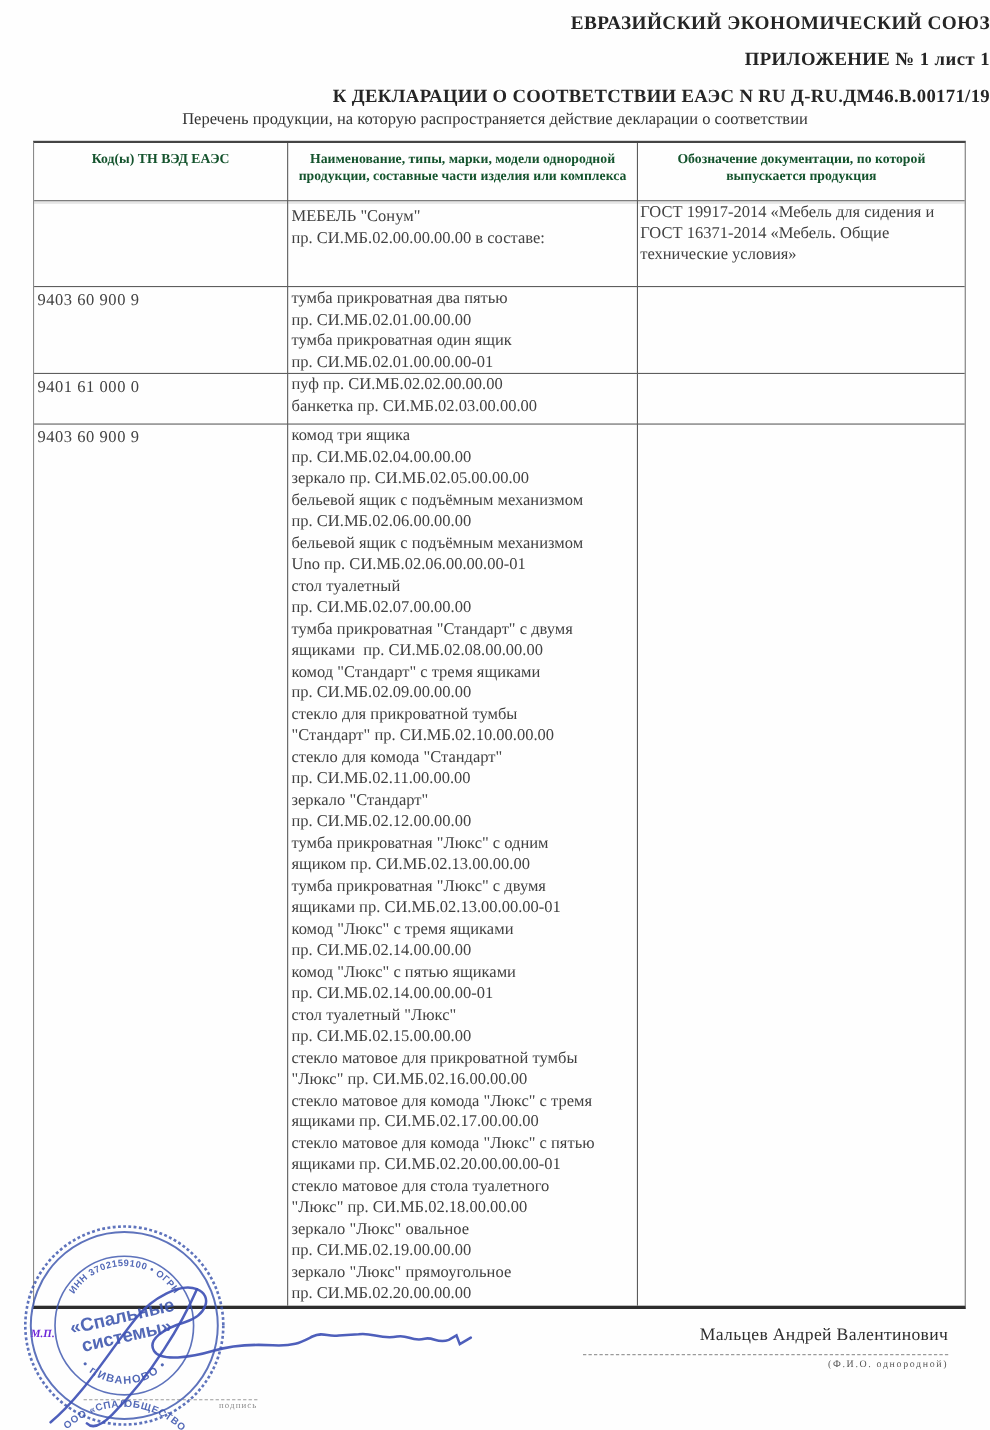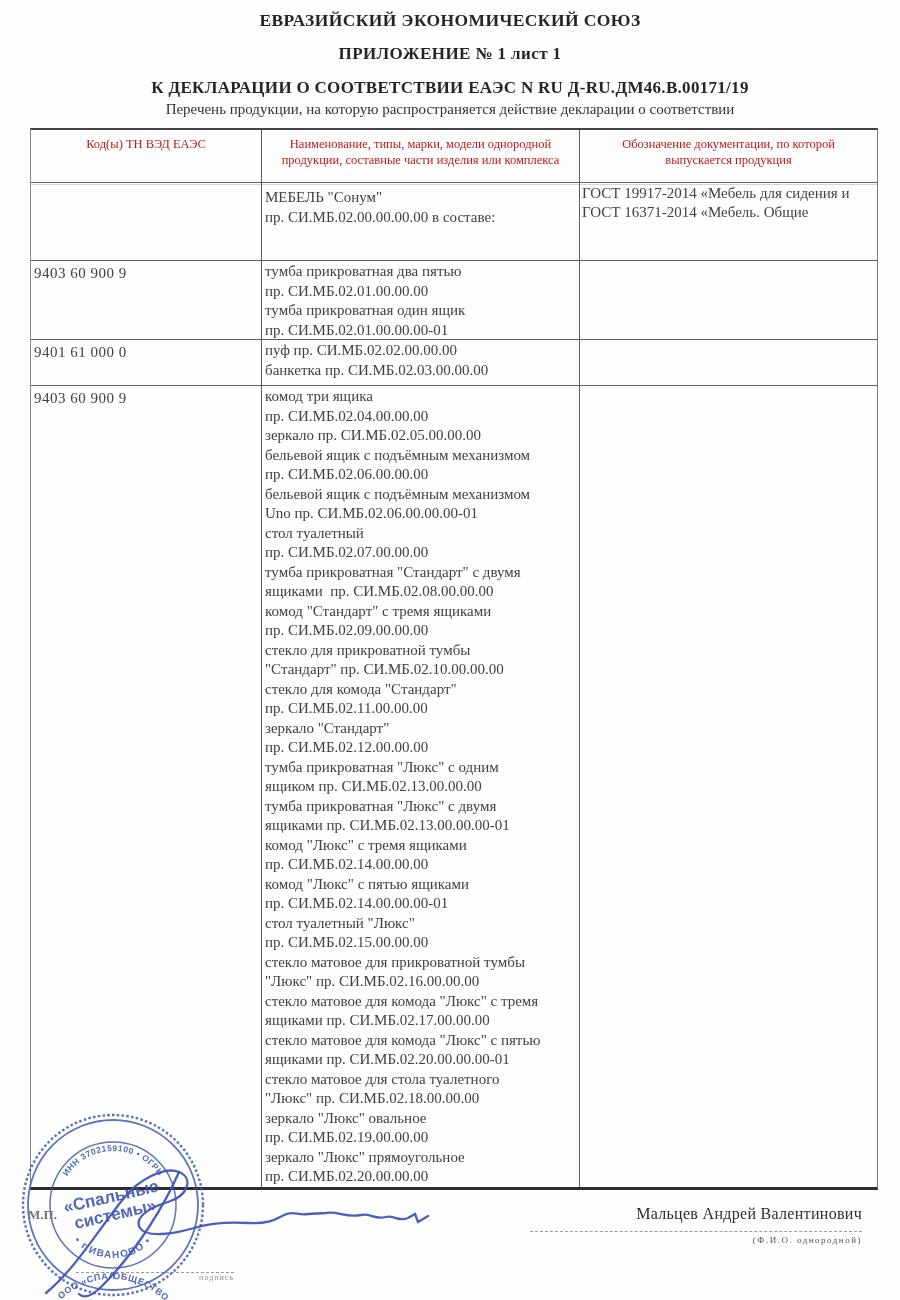--- a/index.html
+++ b/index.html
@@ -7,52 +7,52 @@
     --sig-blue:#3f51b5;
     --ink:#3e3e3e;
   }
   html,body{margin:0;padding:0;}
   body{
     width:900px;height:1300px;position:relative;background:#fefefe;
     font-family:"Liberation Serif","DejaVu Serif",serif;color:var(--ink);
     overflow:hidden;
   }
   
-  .doc-head{position:absolute;left:0;width:900px;text-align:center;
+  .doc-head{position:absolute;left:0;width:900px;text-align:right;
     font-weight:bold;color:#252525;}
   .head-1{top:10px;font-size:17.5px;letter-spacing:.4px;}
   .head-2{top:44px;font-size:17px;letter-spacing:.4px;}
   .head-3{top:78px;font-size:17px;letter-spacing:.3px;}
   .subtitle{position:absolute;top:101px;left:40px;width:820px;text-align:center;
     font-size:15px;color:#333;font-weight:normal;}
   
   .tbl{position:absolute;left:30px;top:128px;width:846px;height:1057px;
     border-top:2px solid #444;border-bottom:3px solid #2d2d2d;
     border-left:1px solid #8a8a8a;border-right:1px solid #777;}
   .vline{position:absolute;top:0;width:1px;height:100%;background:#5c5c5c;}
   .v1{left:230px;} .v2{left:548px;}
   .hline{position:absolute;left:0;width:100%;height:1px;background:#5e5e5e;}
   .h-head{top:52px;box-shadow:0 2px 0 rgba(90,90,90,.25);}
   .h-r1{top:130px;} .h-r2{top:209px;} .h-r3{top:255px;}
   .hcell{position:absolute;top:0;height:52px;text-align:center;
-    font-size:12.5px;font-weight:normal;color:#b91c1c;line-height:16px;
+    font-size:12.5px;font-weight:bold;color:#14532d;line-height:16px;
     padding-top:6px;box-sizing:border-box;}
   .hc1{left:0;width:230px;} .hc2{left:231px;width:317px;padding-left:8px;padding-right:8px;}
   .hc3{left:549px;width:297px;padding-left:14px;padding-right:14px;}
   .row{position:absolute;left:0;width:100%;}
   .r0{top:52px;height:78px;} .r1{top:130px;height:79px;}
   .r2{top:209px;height:46px;} .r3{top:255px;height:802px;}
   .cell{position:absolute;top:0;font-size:15px;color:#414141;}
   .code{left:3px;top:5px;letter-spacing:.5px;}
   .products{left:234px;top:2px;width:313px;}
   .docs{left:551px;top:2px;width:294px;}
   .tline{line-height:19.5px;white-space:pre;}
   .docs .tline{line-height:19px;}
   
-  .mp{position:absolute;left:28px;top:1207px;font-size:13px;font-weight:bold;color:#737373;z-index:4;}
+  .mp{position:absolute;left:28px;top:1207px;font-size:10px;font-weight:bold;color:#6d28d9;z-index:4;font-style:italic;}
   .sig-line-left{position:absolute;left:76px;top:1272px;width:158px;
     border-top:1px dashed #9a9a9a;text-align:right;z-index:2;}
   .sig-line-left .cap{font-size:8px;color:#8a8a8a;letter-spacing:1px;}
   .applicant{position:absolute;left:530px;top:1205px;width:332px;text-align:right;}
   .applicant .name{font-size:16px;color:#2e2e2e;letter-spacing:.3px;}
   .applicant .line{border-top:1px dashed #9a9a9a;margin-top:8px;}
   .applicant .cap{font-size:9px;color:#555;letter-spacing:1.5px;margin-top:3px;}
   
   .stamp-wrap{position:absolute;left:16px;top:1110px;width:432px;height:190px;z-index:3;}
   .stamp-wrap svg{display:block;}
@@ -82,20 +82,21 @@
 
   <div class="row r0">
     <div class="cell code"></div>
     <div class="cell products" style="top:6px;">
         <div class="tline">МЕБЕЛЬ "Сонум"</div>
         <div class="tline">пр. СИ.МБ.02.00.00.00.00 в составе:</div>
       </div>
     <div class="cell docs">
         <div class="tline">ГОСТ 19917-2014 «Мебель для сидения и</div>
         <div class="tline">ГОСТ 16371-2014 «Мебель. Общие</div>
+        <div class="tline">технические условия»</div>
       </div>
   </div>
 
   <div class="row r1">
     <div class="cell code">9403 60 900 9</div>
     <div class="cell products">
         <div class="tline">тумба прикроватная два пятью</div>
         <div class="tline">пр. СИ.МБ.02.01.00.00.00</div>
         <div class="tline">тумба прикроватная один ящик</div>
         <div class="tline">пр. СИ.МБ.02.01.00.00.00-01</div>

